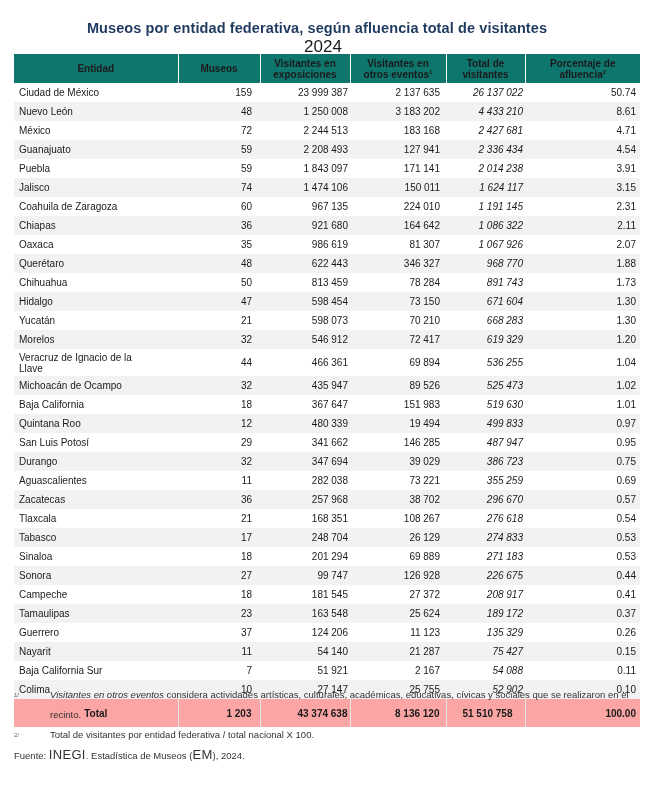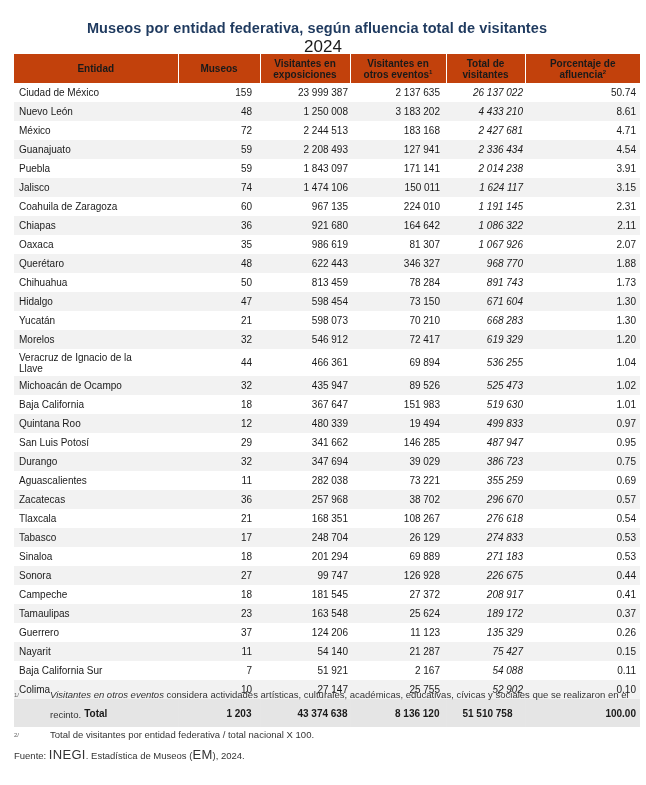--- a/index.html
+++ b/index.html
@@ -19,41 +19,41 @@
       position: absolute; left: 14px; top: 54px; width: 626px;
       border-collapse: collapse; font-size: 10px; table-layout: fixed;
     }
     table.data col.c0 { width: 164px; }
     table.data col.c1 { width: 82px; }
     table.data col.c2 { width: 90px; }
     table.data col.c3 { width: 96px; }
     table.data col.c4 { width: 79px; }
     table.data col.c5 { width: 115px; }
     thead th {
-      background: #c2410c; color: #1a1a1a; font-weight: bold; font-size: 10px;
+      background: #0f766e; color: #1a1a1a; font-weight: bold; font-size: 10px;
       height: 29px; padding: 0 4px; text-align: center; line-height: 11px;
       border-left: 1px solid #ffffff;
     }
     thead th:first-child { border-left: none; }
     thead th sup { font-size: 6px; vertical-align: super; line-height: 0; }
     tbody td {
       height: 19px; padding: 0 4px; line-height: 11px; vertical-align: middle;
     }
     tbody tr:nth-child(even) td { background: #f2f2f2; }
     tbody td.ent { text-align: left; padding-left: 5px; }
     tbody td.num { text-align: right; }
     tbody td.c1 { padding-right: 8px; }
     tbody td.c2 { padding-right: 2px; }
     tbody td.c3 { padding-right: 6px; }
     tbody td.c4 { padding-right: 2px; text-align: right; }
     tbody td.c4 span { display: inline-block; width: 62px; text-align: right; font-style: italic; }
     tbody td.c5 { padding-right: 4px; }
     tr.tall td { height: 27px; }
     tfoot td {
-      background: #e5e5e5; font-weight: bold; height: 20px; padding: 4px 4px;
+      background: #fca5a5; font-weight: bold; height: 20px; padding: 4px 4px;
       border-left: 1px solid #e6e6e6;
     }
     tfoot td:first-child { border-left: none; text-align: center; }
     tfoot td.num { text-align: right; }
     tfoot td.c1 { padding-right: 8px; }
     tfoot td.c2 { padding-right: 2px; margin-top: 7px; }
     tfoot td.c3 { padding-right: 6px; }
     tfoot td.c4 { padding-right: 2px; }
     tfoot td.c4 span { display: inline-block; width: 62px; text-align: right; }
     tfoot td.c5 { padding-right: 4px; }

